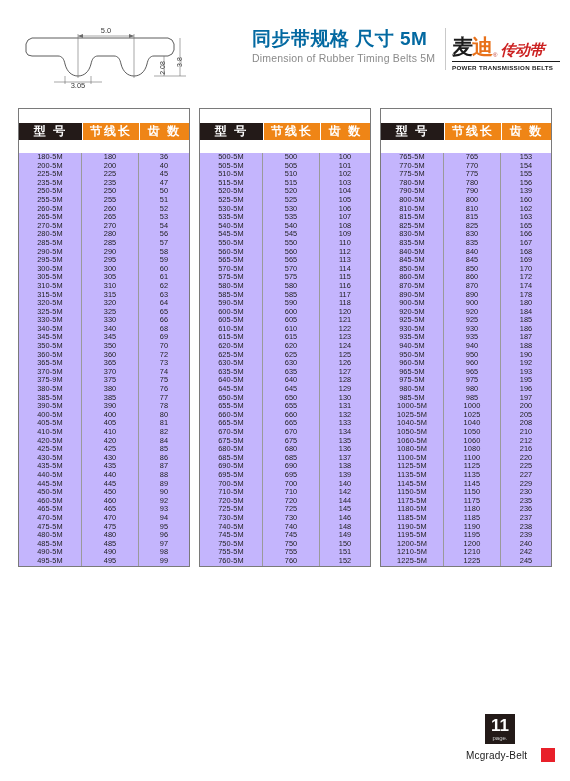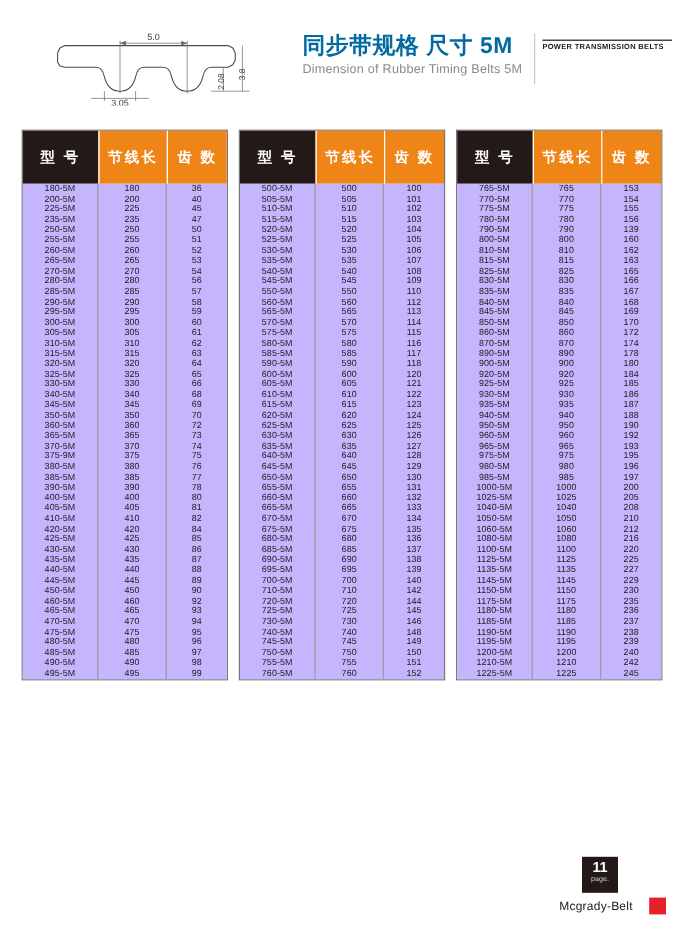--- a/index.html
+++ b/index.html
@@ -6,21 +6,21 @@
   body{
     width:570px;height:781px;background:#ffffff;
     font-family:"Liberation Sans",sans-serif;
     color:#1a1a1a;overflow:hidden;position:relative;
   }
   .page{position:relative;width:570px;height:781px;}
 
   
   .header{position:absolute;left:0;top:0;width:570px;height:100px;}
 
-  .profile-diagram{position:absolute;left:40px;top:22px;width:190px;height:66px;}
+  .profile-diagram{position:absolute;left:18px;top:22px;width:190px;height:66px;}
   .profile-diagram svg{display:block;}
 
   .title-block{position:absolute;left:252px;top:28px;width:188px;text-align:left;}
   .title-cn{
     font-size:19px;font-weight:700;letter-spacing:0.5px;color:#0369a1;
     line-height:1.12;white-space:nowrap;
   }
   .title-en{
     font-size:10.5px;color:#8a8a8a;letter-spacing:0.2px;
     margin-top:3px;white-space:nowrap;
@@ -52,21 +52,21 @@
   .tables{position:absolute;left:0;top:108px;width:570px;}
   .tbl{
     position:absolute;top:0;width:172px;
     border:1px solid #7a7a7a;
     box-sizing:border-box;
   }
   .tbl-1{left:18px;}
   .tbl-2{left:199px;}
   .tbl-3{left:380px;}
 
-  .thead{display:flex;height:44px;}
+  .thead{display:flex;height:44px;align-items:center;}
   .th{
     flex:0 0 auto;display:flex;align-items:center;justify-content:center;
     font-size:12px;font-weight:700;color:#ffffff;letter-spacing:2px;
     box-sizing:border-box;
   }
   .th-model{width:63px;background:#231a18;}
   .th-len{width:57px;background:#ef8516;border-left:1px solid #ffffff;}
   .th-teeth{width:50px;background:#ef8516;border-left:1px solid #ffffff;}
 
   .tbody{background:#c4b5fd;}
@@ -80,21 +80,21 @@
   .c-len{width:57px;border-right:1px solid #9a9a9a;}
   .c-teeth{width:50px;}
 
   
   .footer{position:absolute;left:0;top:706px;width:570px;height:70px;}
   .pagebox{
     position:absolute;left:485px;top:8px;width:30px;height:30px;
     background:#231a18;color:#ffffff;text-align:center;box-sizing:border-box;
     padding-top:3px;
   }
-  .pagenum{font-size:12px;font-weight:700;line-height:1.05;}
+  .pagenum{font-size:17px;font-weight:700;line-height:1.05;}
   .pagelabel{font-size:6px;color:#cfcfcf;line-height:1.1;}
   .brand{
     position:absolute;left:466px;top:44px;font-size:10px;font-weight:400;
     color:#1b1b1b;letter-spacing:0.2px;white-space:nowrap;
   }
   .brand-sq{position:absolute;left:541px;top:42px;width:14px;height:14px;background:#e8202a;}
 </style>
 </head>
 <body>
 
@@ -142,20 +142,25 @@
       </svg>
     </div>
 
     <div class="title-block">
       <div class="title-cn">同步带规格  尺寸 5M</div>
       <div class="title-en">Dimension of Rubber Timing Belts 5M</div>
     </div>
     <div class="title-rule"></div>
 
     <div class="logo">
+      <div class="logo-row">
+        <span class="logo-cn">麦<span class="hl">迪</span></span>
+        <span class="logo-reg">®</span>
+        <span class="logo-red">传动带</span>
+      </div>
       <div class="logo-en">POWER TRANSMISSION BELTS</div>
     </div>
   </div>
 
   <div class="tables">
 
     <div class="tbl tbl-1">
       <div class="thead">
         <div class="th th-model">型 号</div>
         <div class="th th-len">节线长</div>

